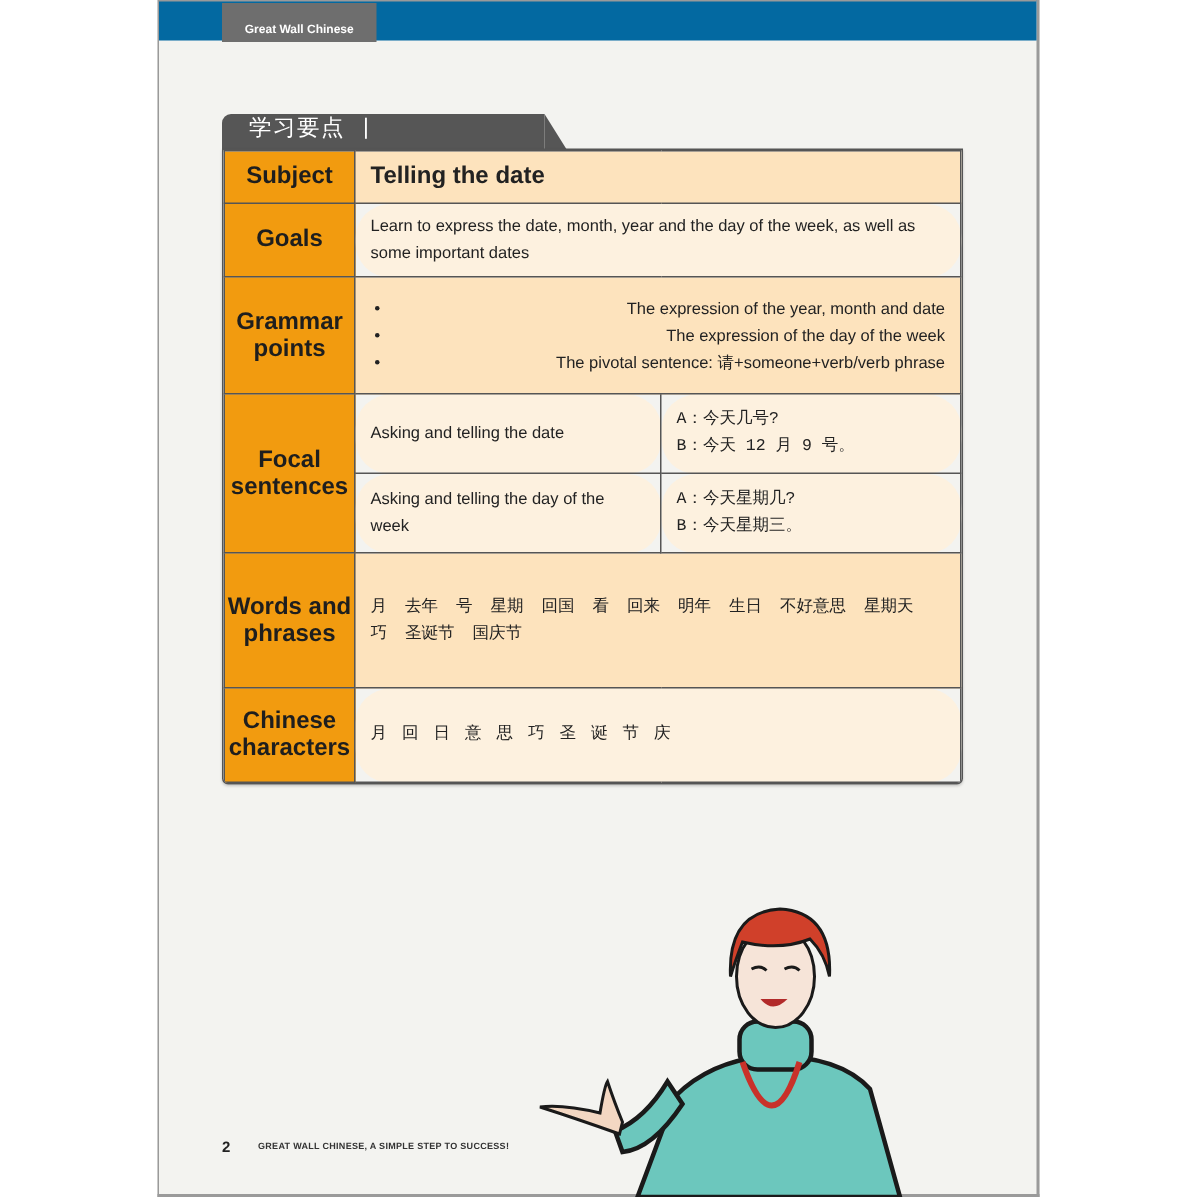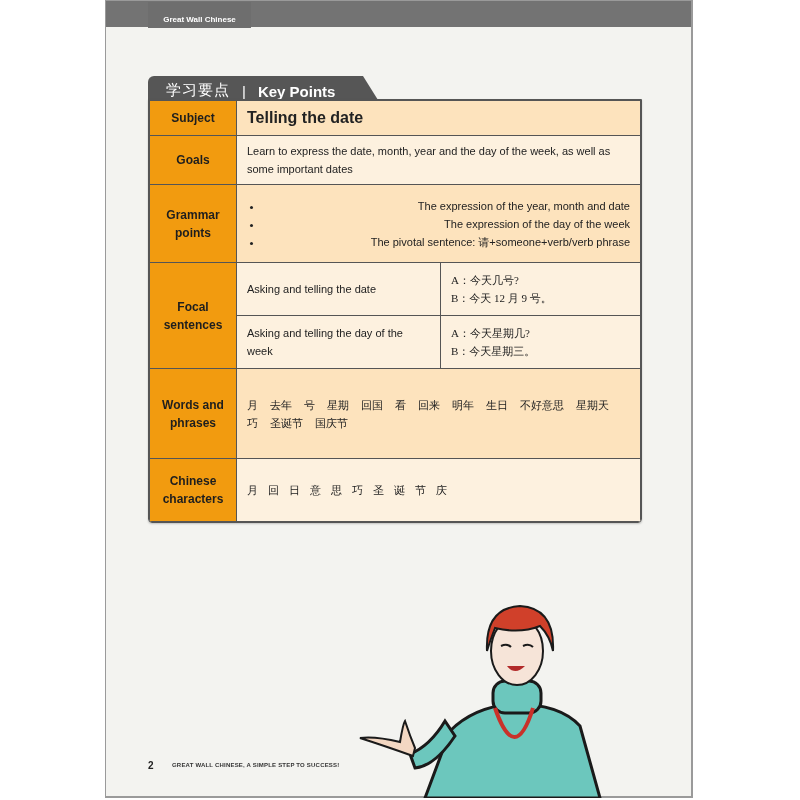--- a/index.html
+++ b/index.html
@@ -1,34 +1,34 @@
 <!DOCTYPE html>
 <html><head>
 <meta charset="utf-8">
 <style>
   html,body{margin:0;padding:0;}
   body{width:800px;height:800px;background:#ffffff;position:relative;overflow:hidden;font-family:"Liberation Sans","DejaVu Sans",sans-serif;}
   .page{position:absolute;left:105px;top:0;width:588px;height:798px;background:#f3f3f0;border-left:1px solid #9a9a9a;border-right:2px solid #9a9a9a;border-bottom:2px solid #9a9a9a;box-sizing:border-box;}
-  .topbar{position:absolute;left:0;top:0;width:100%;height:27px;background:#737373;border-top:1px solid #9a9a9a;box-sizing:border-box;}
+  .topbar{position:absolute;left:0;top:0;width:100%;height:27px;background:#0369a1;border-top:1px solid #9a9a9a;box-sizing:border-box;}
   .brandtab{position:absolute;left:42px;top:1px;width:103px;height:26px;background:#6e6e6e;color:#fff;font-size:8px;font-weight:bold;display:flex;align-items:flex-end;justify-content:center;padding-bottom:4px;box-sizing:border-box;}
-  .kp-tab{position:absolute;left:148px;top:76px;height:24px;width:215px;background:#565656;color:#fff;border-radius:6px 0 0 0;display:flex;align-items:flex-end;padding-left:18px;box-sizing:border-box;font-size:15px;}
+  .kp-tab{position:absolute;left:148px;top:76px;height:24px;width:215px;background:#565656;color:#fff;border-radius:6px 0 0 0;display:flex;align-items:flex-start;padding-left:18px;box-sizing:border-box;font-size:15px;}
   .kp-tab:after{content:"";position:absolute;right:-15px;top:0;width:0;height:0;border-bottom:24px solid #565656;border-right:15px solid transparent;}
   .kp-tab .zh{font-family:"DejaVu Sans",sans-serif;letter-spacing:1px;}
   .kp-tab .sep{margin:0 12px;font-weight:normal;}
   .kp-tab .en{font-weight:bold;margin-top:24px;}
   .kp-table{position:absolute;left:148px;top:99px;width:492px;border:1.5px solid #555;border-radius:0 0 4px 4px;overflow:hidden;box-shadow:0 1px 2px rgba(0,0,0,.2);}
   table{border-collapse:collapse;width:100%;font-size:11px;color:#222;}
   td{border:1px solid #555;vertical-align:middle;}
-  td.lab{width:84px;background:#f29b0f;font-weight:bold;text-align:center;font-size:12px;line-height:18px;color:#1e1e1e;}
+  td.lab{width:84px;background:#f29b0f;font-weight:bold;text-align:center;font-size:16px;line-height:18px;color:#1e1e1e;}
   td.val{padding:6px 10px;line-height:18px;}
-  tr.light td.val{background:#fdf1df;}
+  tr.light td.val{background:#fdf1df;border-radius:23px;}
   tr.dark td.val{background:#fde3bd;}
   ul{margin:0;padding-left:16px;}
   ul li{line-height:18px;text-align:right;}
-  .zh-txt{font-family:Liberation Serif, serif;}
+  .zh-txt{font-family:Liberation Mono, monospace;}
   .words span{margin-right:12px;}
   .chars span{margin-right:10px;}
   .footer-num{position:absolute;left:148px;top:760px;font-size:10px;font-weight:bold;color:#222;}
   .footer-text{position:absolute;left:172px;top:762px;font-size:6px;font-weight:bold;color:#333;letter-spacing:.2px;}
   .illus{position:absolute;left:355px;top:596px;width:340px;height:202px;}
 </style>
 </head>
 <body>
 
 <div class="page">

